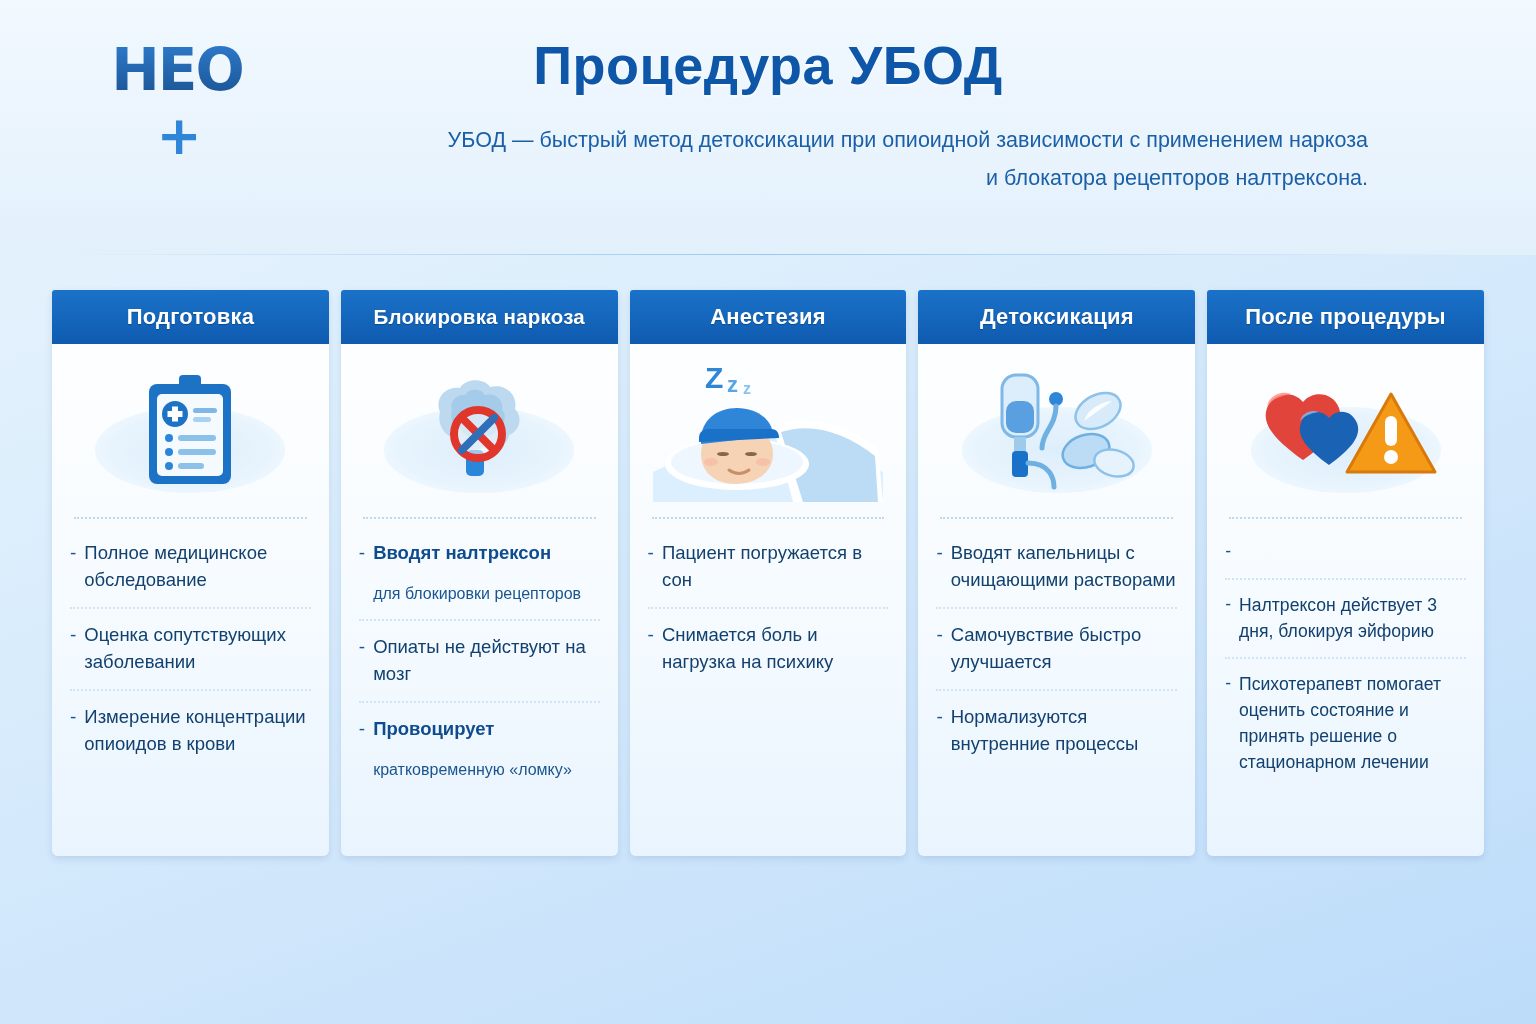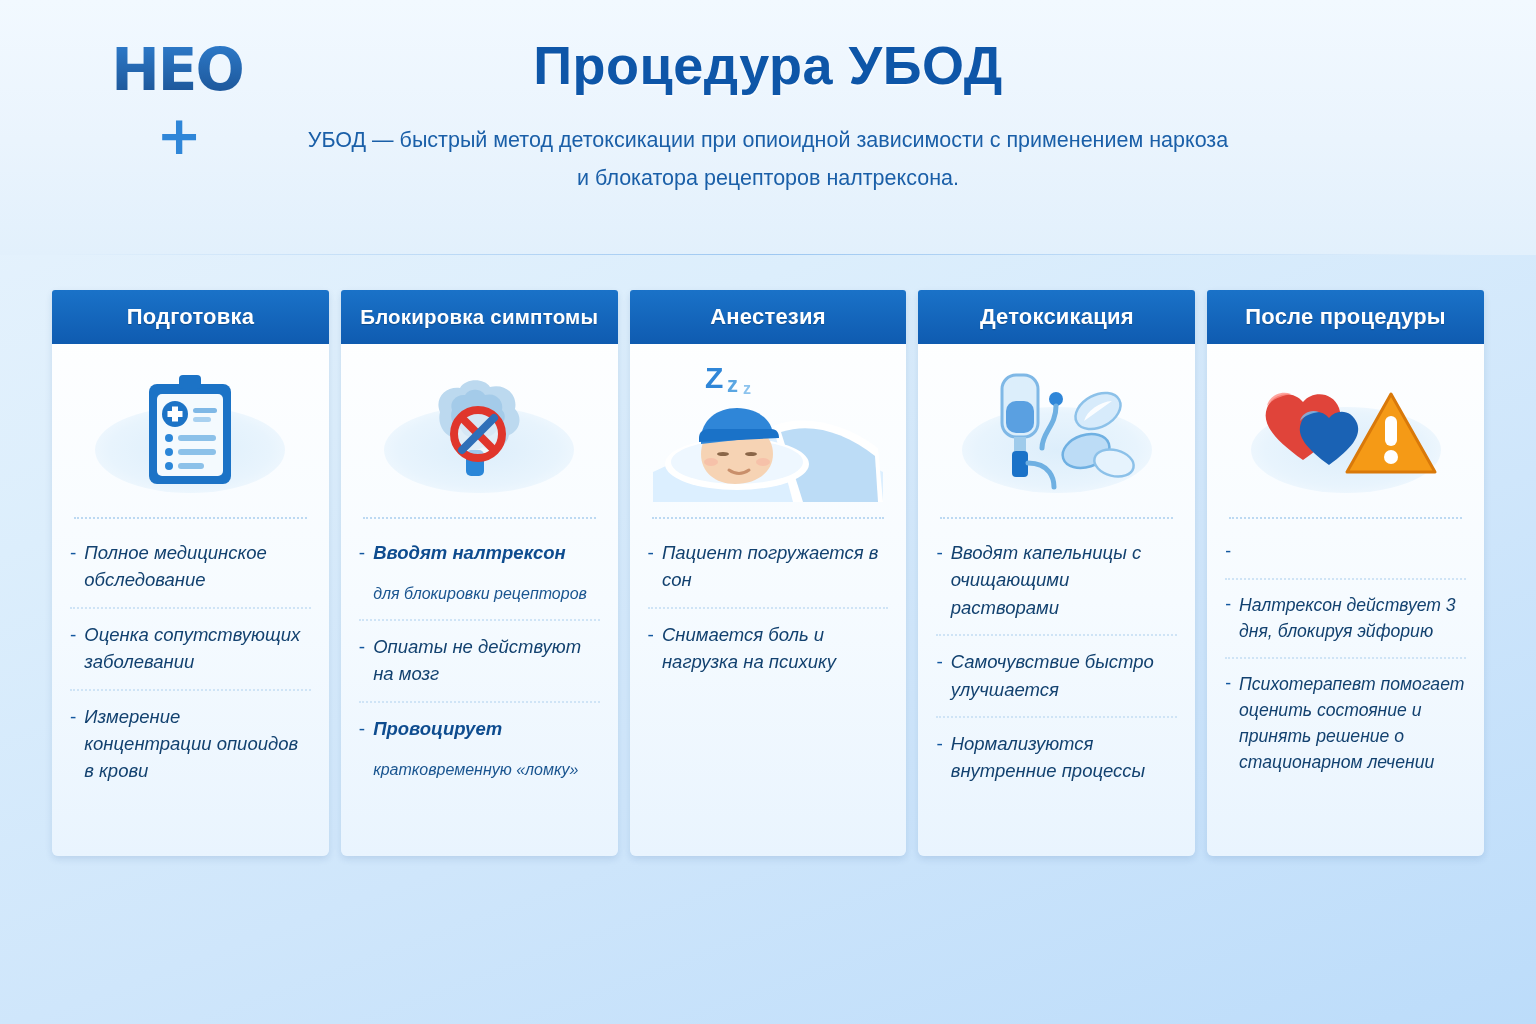--- a/index.html
+++ b/index.html
@@ -46,21 +46,21 @@
     padding-top: 34px;
     font-size: 54px;
     font-weight: bold;
     color: #0e56a8;
     letter-spacing: 0.5px;
     text-shadow: 0 2px 2px rgba(255,255,255,0.8);
   }
   .subtitle {
     margin: 26px auto 12px auto;
     width: 1200px;
-    text-align: center;
+    text-align: right;
     color: #1a5fa8;
     font-size: 21.5px;
     line-height: 1.75;
   }
   .header-rule {
     position: absolute;
     left: 56px; right: 56px; bottom: 0;
     height: 1px;
     background: linear-gradient(90deg, rgba(160,200,240,0), rgba(150,195,240,0.9), rgba(160,200,240,0));
   }
@@ -129,21 +129,20 @@
   .dash {
     color: #12579f;
     font-size: 19px;
     line-height: 1.45;
     flex: 0 0 auto;
   }
   .btext {
     color: #12416f;
     font-size: 18.5px;
     line-height: 1.48;
-    font-style: italic;
   }
   .btext .strong { font-weight: bold; color: #0e4c8f; display: inline; }
   .btext .sub { display: block; font-size: 16px; color: #1a5590; margin-top: 16px; }
   .card-5 .btext, .card-5 .dash { font-size: 17.6px; }
   .card-5 .btext .sub { font-size: 16.5px; }
 </style>
 </head>
 <body>
 
 <div class="header">
@@ -192,21 +191,21 @@
         <span class="btext">Оценка сопутствующих заболевании</span>
       </div>
       <div class="bullet">
         <span class="dash">-</span>
         <span class="btext">Измерение концентрации опиоидов в крови</span>
       </div>
     </div>
   </div>
 
   <div class="card card-2 narrow-head">
-    <div class="card-head">Блокировка симптомы</div>
+    <div class="card-head">Блокировка наркоза</div>
     <div class="icon-zone">
       <div class="icon-blob"></div>
       <svg class="icon-svg" width="150" height="120" viewBox="0 0 150 120">
         <path d="M36 40c-6-14 6-26 20-24 6-10 24-10 30-1 16-4 28 8 25 22 8 8 5 22-6 26-2 12-16 18-26 12-10 7-26 2-28-9-11-2-18-14-15-26z" fill="#bcd9ef"></path>
         <path d="M48 38c-3-9 5-16 13-15 4-7 16-7 20 0 11-3 19 6 17 15 5 5 3 14-4 17-2 8-11 12-18 8-7 5-17 1-19-6-7-2-12-10-9-19z" fill="#8fc0e4" opacity="0.55"></path>
         <rect x="62" y="78" width="18" height="26" rx="5" fill="#2a86d8"></rect>
         <circle cx="74" cy="62" r="26" fill="#ffffff" opacity="0.55"></circle>
         <circle cx="74" cy="62" r="24" fill="none" stroke="#e0362c" stroke-width="8"></circle>
         <line x1="58" y1="46" x2="90" y2="78" stroke="#e0362c" stroke-width="8" stroke-linecap="round"></line>
         <line x1="90" y1="46" x2="58" y2="78" stroke="#2f6fb8" stroke-width="8" stroke-linecap="round"></line>

